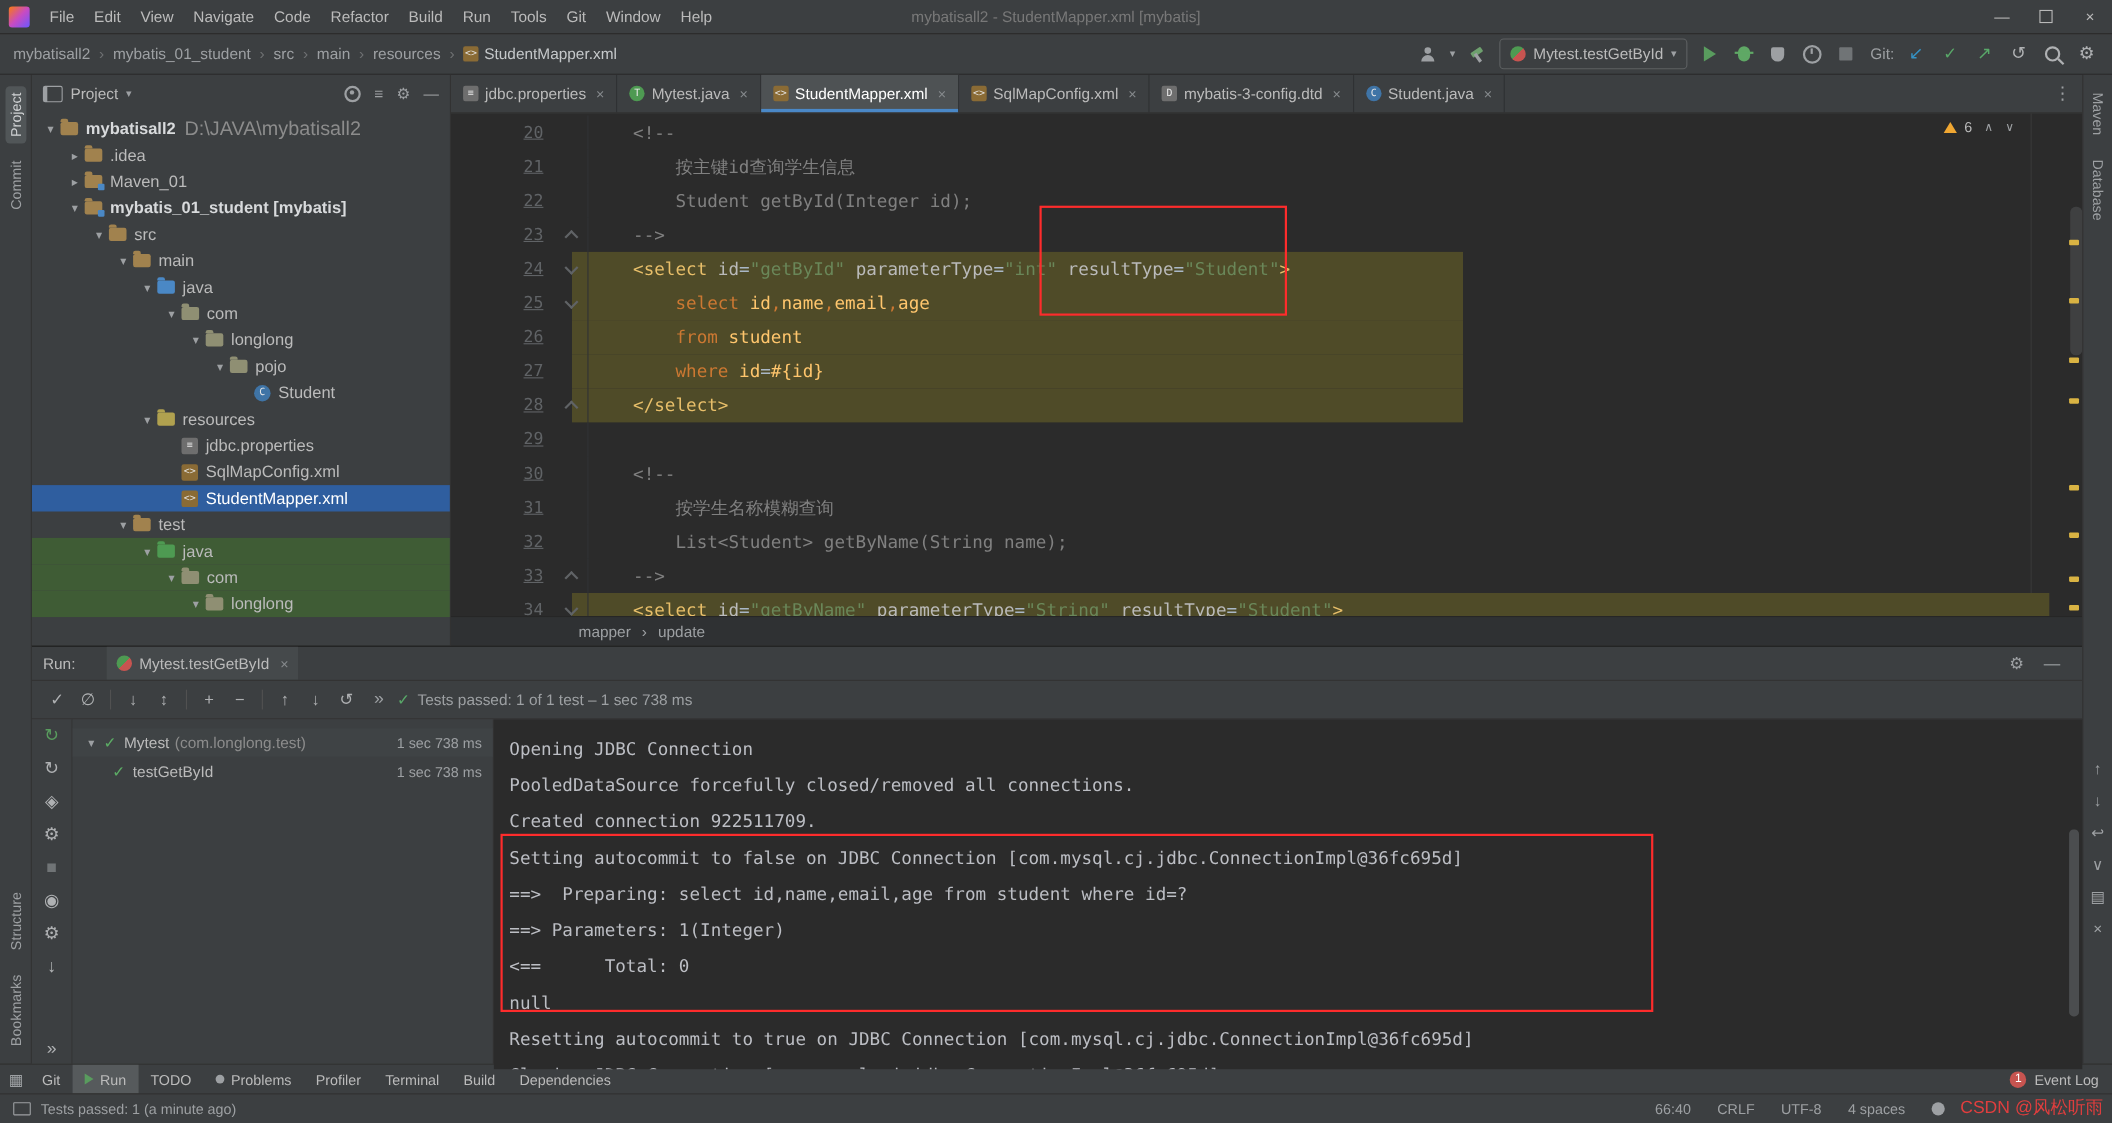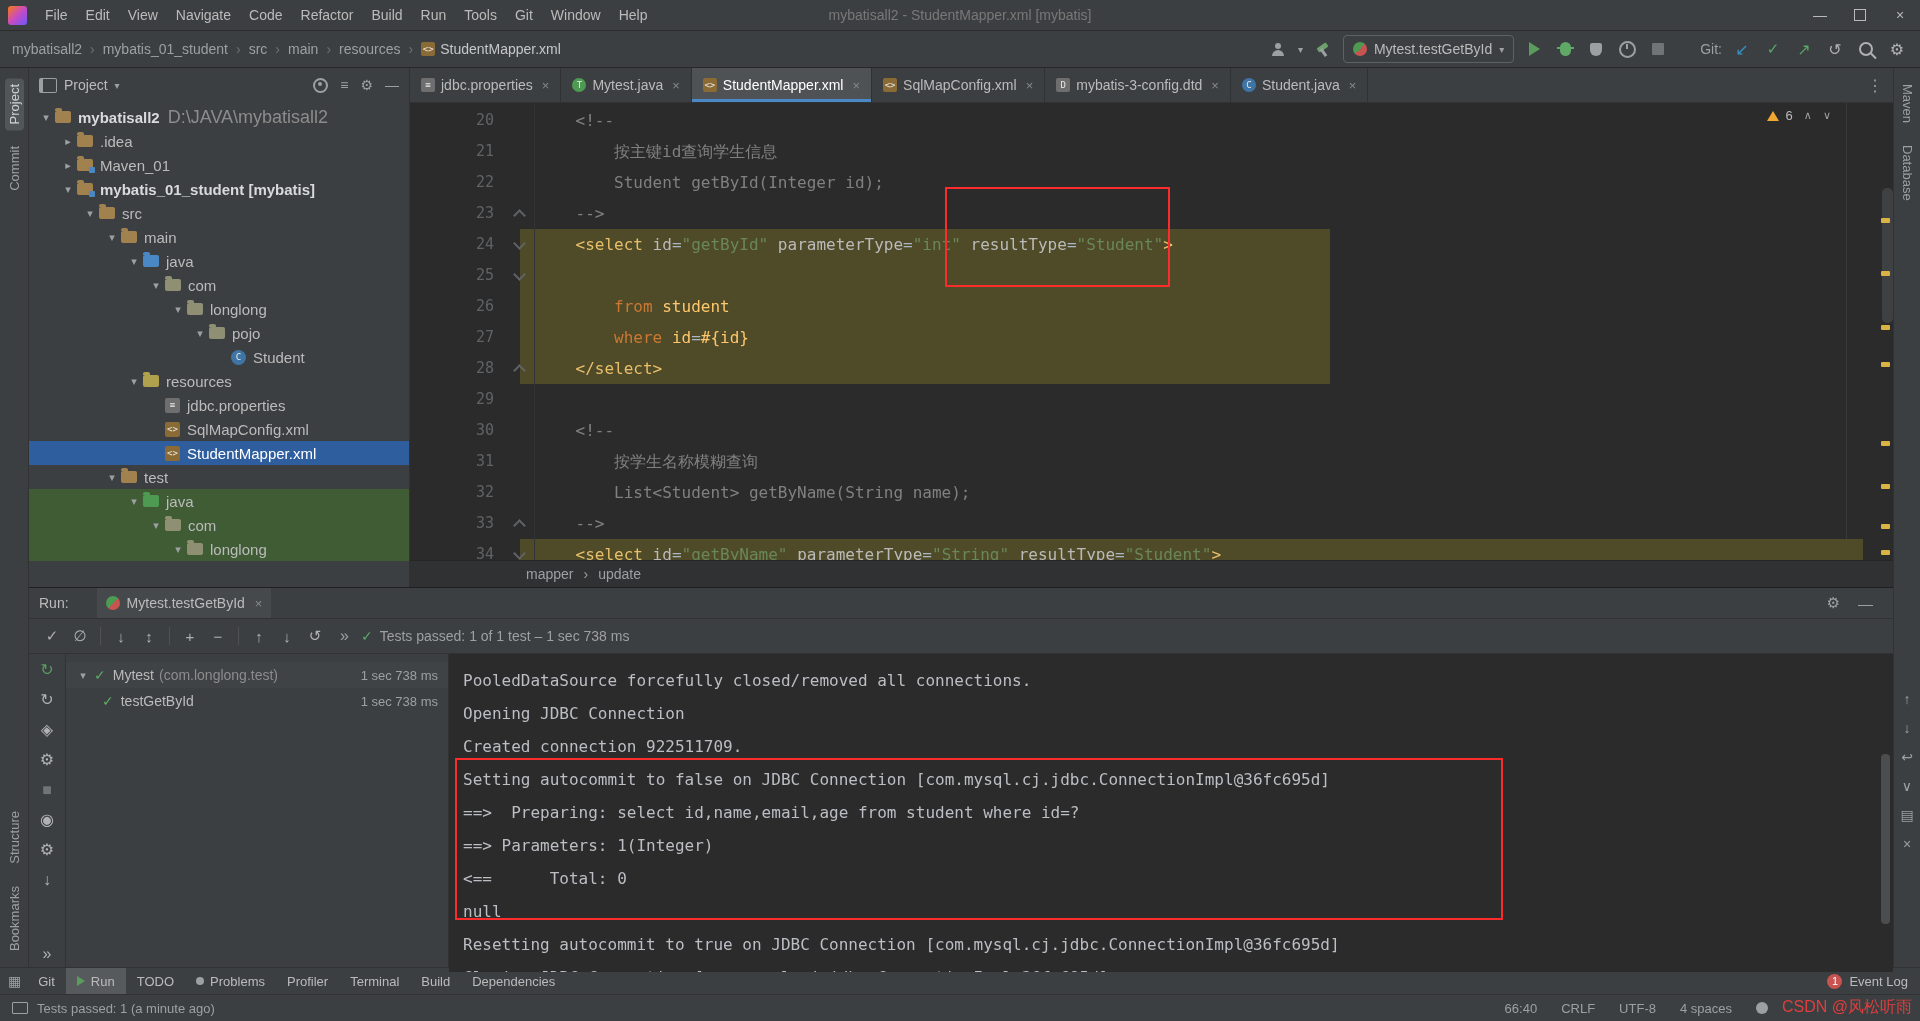--- a/index.html
+++ b/index.html
@@ -35,21 +35,21 @@
   .i-prof::before{content:"";position:absolute;left:5px;top:1px;width:2px;height:5px;background:#9da0a3;}
   .i-stop{width:12px;height:12px;background:#707476;display:inline-block;border-radius:1px;}
   .i-hammer{width:13px;height:13px;position:relative;display:inline-block;}
   .i-hammer::before{content:"";position:absolute;left:1px;top:2px;width:11px;height:5px;background:#6ea06e;border-radius:1px;transform:rotate(-35deg);}
   .i-hammer::after{content:"";position:absolute;left:6px;top:5px;width:3px;height:9px;background:#9da0a3;transform:rotate(-35deg);}
   .i-person{width:12px;height:12px;position:relative;display:inline-block;}
   .i-person::before{content:"";position:absolute;left:3px;top:0;width:6px;height:6px;border-radius:50%;background:#9da0a3;}
   .i-person::after{content:"";position:absolute;left:0;bottom:-1px;width:12px;height:6px;border-radius:6px 6px 0 0;background:#9da0a3;}
   .i-search{width:10px;height:10px;border:2px solid #afb1b3;border-radius:50%;position:relative;display:inline-block;}
   .i-search::after{content:"";position:absolute;width:7px;height:2px;background:#afb1b3;transform:rotate(45deg);right:-6px;bottom:-3px;}
-  .git-label{color:#9da0a3;font-size:14px;margin-left:22px;}
+  .git-label{color:#9da0a3;font-size:14px;margin-left:2px;}
   .arr.blue{color:#3592c4;}
   .arr.green{color:#59a869;}
   .check{color:#59a869;font-size:15px;}
 
   
   .main{flex:1;display:flex;min-height:0;}
   .stripe{width:28px;background:#3c3f41;flex:none;display:flex;flex-direction:column;align-items:center;}
   .stripe.left{border-right:1px solid #323232;}
   .stripe.right{width:26px;border-left:1px solid #323232;}
   .vlabel{writing-mode:vertical-rl;transform:rotate(180deg);font-size:13px;color:#9da0a3;margin:10px 0;padding:6px 2px;border-radius:4px;}
@@ -98,21 +98,21 @@
   .tabbar{height:34px;flex:none;background:#3c3f41;border-bottom:1px solid #323232;display:flex;align-items:stretch;}
   .tab{display:flex;align-items:center;gap:6px;padding:0 11px;font-size:14px;color:#bbbbbb;border-right:1px solid #2f3133;position:relative;}
   .tab.active{background:#4e5254;color:#ffffff;}
   .tab.active::after{content:"";position:absolute;left:0;right:0;bottom:0;height:3px;background:#4a88c7;}
   .tab-x{color:#868a8d;font-size:13px;margin-left:3px;}
   .tabbar-more{margin-left:auto;display:flex;align-items:center;padding:0 10px;color:#9da0a3;}
 
   .code-wrap{flex:1;position:relative;overflow:hidden;font-family:"DejaVu Sans Mono",monospace;font-size:16px;padding-top:2px;}
   .cl{display:flex;height:31px;line-height:31px;position:relative;}
   .cl.partial{height:23px;overflow:hidden;}
-  .ln{width:84px;flex:none;text-align:right;padding-right:14px;color:#606366;font-size:15px;z-index:1;}
+  .ln{width:84px;flex:none;text-align:right;padding-right:14px;color:#606366;font-size:15px;z-index:1;text-decoration:underline;}
   .foldcol{width:26px;flex:none;border-right:1px solid #313335;position:relative;z-index:1;}
   .fm{position:absolute;left:7px;top:10px;width:7px;height:7px;border-right:2px solid #606366;border-bottom:2px solid #606366;}
   .fm.down{transform:rotate(45deg);}
   .fm.up{transform:rotate(-135deg);top:13px;}
   .ct{white-space:pre;z-index:1;padding-left:2px;}
   .band{position:absolute;left:110px;width:810px;top:0;bottom:0;background:#4f4b28;z-index:0;}
   .cl.partial .band{width:auto;right:30px;}
   .tk-cm{color:#808080;}
   .tk-tg{color:#e8bf6a;}
   .tk-at{color:#bababa;}
@@ -469,20 +469,21 @@
                     <span class="fm down"></span>
                   </div>
                   <div class="ct"><span class="tk-pl">    </span><span class="tk-tg">&lt;select</span><span class="tk-pl"> </span><span class="tk-at">id</span><span class="tk-pl">=</span><span class="tk-st">"getById"</span><span class="tk-pl"> </span><span class="tk-at">parameterType</span><span class="tk-pl">=</span><span class="tk-st">"int"</span><span class="tk-pl"> </span><span class="tk-at">resultType</span><span class="tk-pl">=</span><span class="tk-st">"Student"</span><span class="tk-tg">&gt;</span></div>
                 </div>
                 <div class="cl hl">
                   <div class="band"></div>
                   <div class="ln">25</div>
                   <div class="foldcol">
                     <span class="fm down"></span>
                   </div>
+                  <div class="ct"><span class="tk-pl">        </span><span class="tk-kw">select</span><span class="tk-pl"> </span><span class="tk-id">id</span><span class="tk-kw">,</span><span class="tk-id">name</span><span class="tk-kw">,</span><span class="tk-id">email</span><span class="tk-kw">,</span><span class="tk-id">age</span></div>
                 </div>
                 <div class="cl hl">
                   <div class="band"></div>
                   <div class="ln">26</div>
                   <div class="foldcol"></div>
                   <div class="ct"><span class="tk-pl">        </span><span class="tk-kw">from</span><span class="tk-pl"> </span><span class="tk-id">student</span></div>
                 </div>
                 <div class="cl hl">
                   <div class="band"></div>
                   <div class="ln">27</div>
@@ -614,22 +615,22 @@
                 <span class="time">1 sec 738 ms</span>
               </div>
               <div class="ttrow" style="padding-left: 34px;">
                 <span class="tcheck">✓</span>
                 <span>testGetById</span>
                 <span class="time">1 sec 738 ms</span>
               </div>
             </div>
           <div class="console">
             <div id="console-lines">
+                <div class="con-line">Opening JDBC Connection</div>
                 <div class="con-line">PooledDataSource forcefully closed/removed all connections.</div>
-                <div class="con-line">Opening JDBC Connection</div>
                 <div class="con-line">Created connection 922511709.</div>
                 <div class="con-line">Setting autocommit to false on JDBC Connection [com.mysql.cj.jdbc.ConnectionImpl@36fc695d]</div>
                 <div class="con-line">==&gt;  Preparing: select id,name,email,age from student where id=?</div>
                 <div class="con-line">==&gt; Parameters: 1(Integer)</div>
                 <div class="con-line">&lt;==      Total: 0</div>
                 <div class="con-line">null</div>
                 <div class="con-line">Resetting autocommit to true on JDBC Connection [com.mysql.cj.jdbc.ConnectionImpl@36fc695d]</div>
                 <div class="con-line">Closing JDBC Connection [com.mysql.cj.jdbc.ConnectionImpl@36fc695d]</div>
               </div>
             <div class="red-box-console"></div>

